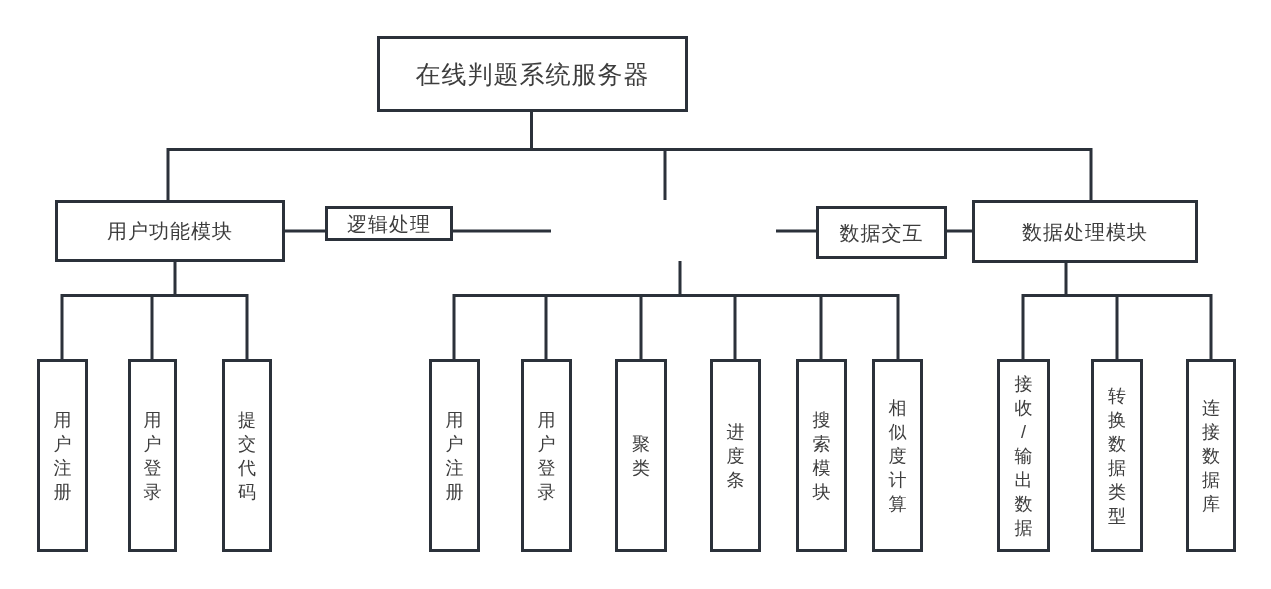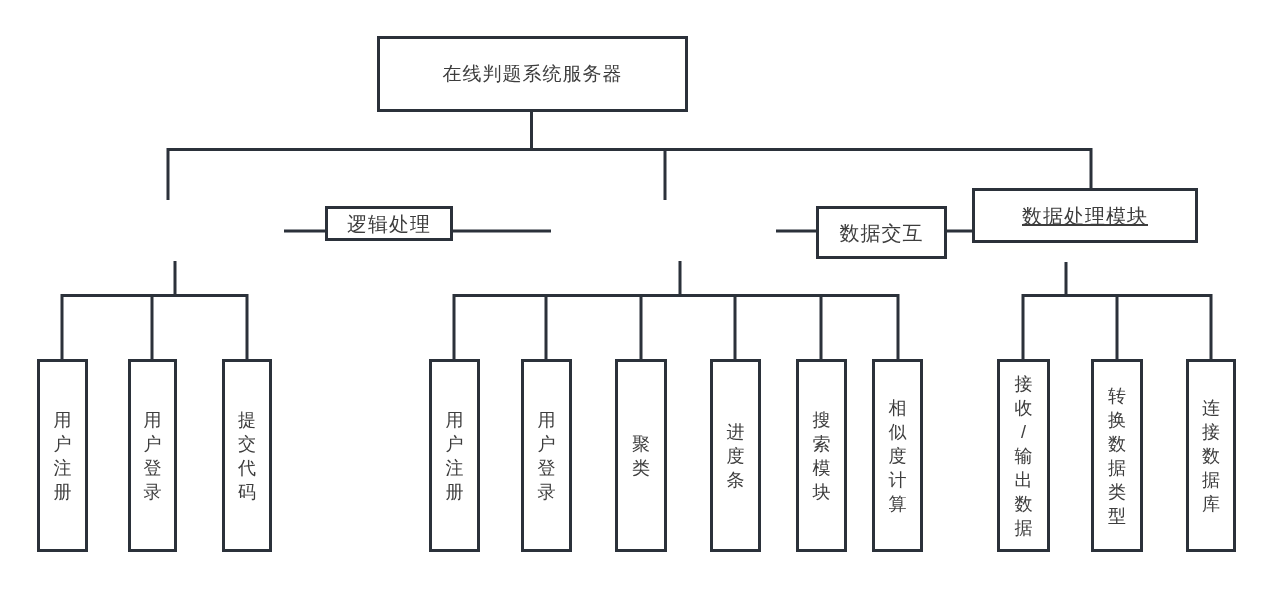--- a/index.html
+++ b/index.html
@@ -37,21 +37,21 @@
     justify-content: center;
     color: var(--text, #3d3d3d);
   }
   .hnode .label {
     font-size: 20px;
     line-height: 24px;
     letter-spacing: 1px;
     white-space: nowrap;
   }
   .hnode.root .label {
-    font-size: 19px;
+    font-size: 25px;
   }
   .vnode .label {
     font-size: 18px;
     line-height: 24px;
     white-space: pre-line;
     text-align: center;
   }
 </style>
 </head>
 <body>
@@ -63,27 +63,30 @@
     <path d="M284,231 H326 M452,231 H551 M776,231 H817 M946,231 H973"></path>
     <path d="M175,261 V296 M60.5,295.5 H248.5 M62,295.5 V360 M152,295.5 V360 M247,295.5 V360"></path>
     <path d="M680,261 V296 M452.5,295.5 H899.5 M454,295.5 V360 M546,295.5 V360 M641,295.5 V360 M735,295.5 V360 M821,295.5 V360 M898,295.5 V360"></path>
     <path d="M1066,262 V296 M1021.5,295.5 H1212.5 M1023,295.5 V360 M1117,295.5 V360 M1211,295.5 V360"></path>
   </svg>
 
   <div class="node hnode root" style="left:377px; top:36px; width:311px; height:76px;">
     <span class="label">在线判题系统服务器</span>
   </div>
 
+  <div class="node hnode" style="left:55px; top:200px; width:230px; height:62px;">
+    <span class="label">用户功能模块</span>
+  </div>
   <div class="node hnode" style="left:325px; top:206px; width:128px; height:35px;">
     <span class="label">逻辑处理</span>
   </div>
   <div class="node hnode" style="left:816px; top:206px; width:131px; height:53px;">
     <span class="label">数据交互</span>
   </div>
-  <div class="node hnode" style="left:972px; top:188px; width:226px; height:55px;text-decoration:underline;">
+  <div class="node hnode" style="left:972px; top:200px; width:226px; height:63px;">
     <span class="label">数据处理模块</span>
   </div>
 
   <div class="node vnode" style="left:37px; top:359px; width:51px; height:193px;">
     <span class="label">用
 户
 注
 册</span>
   </div>
   <div class="node vnode" style="left:128px; top:359px; width:49px; height:193px;">

